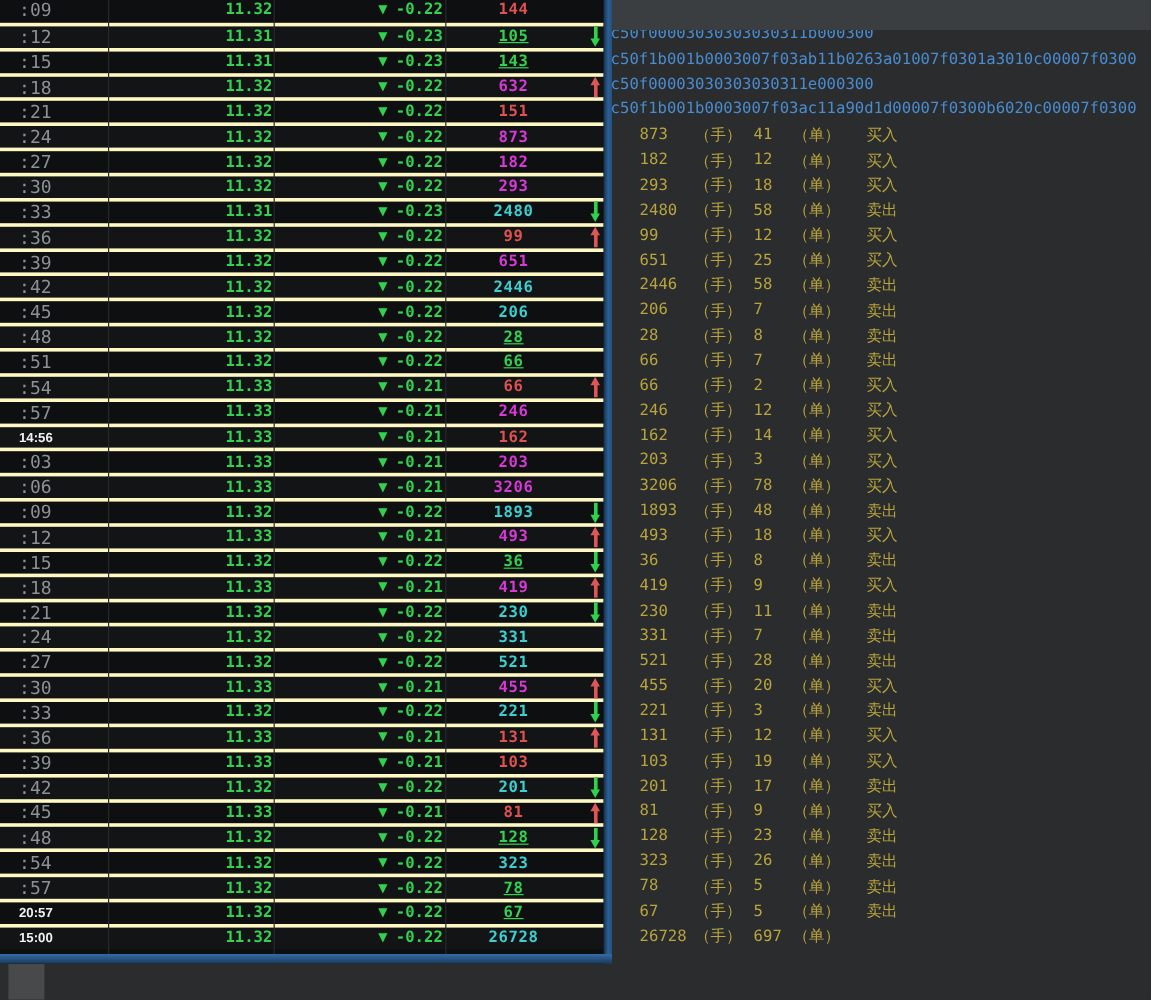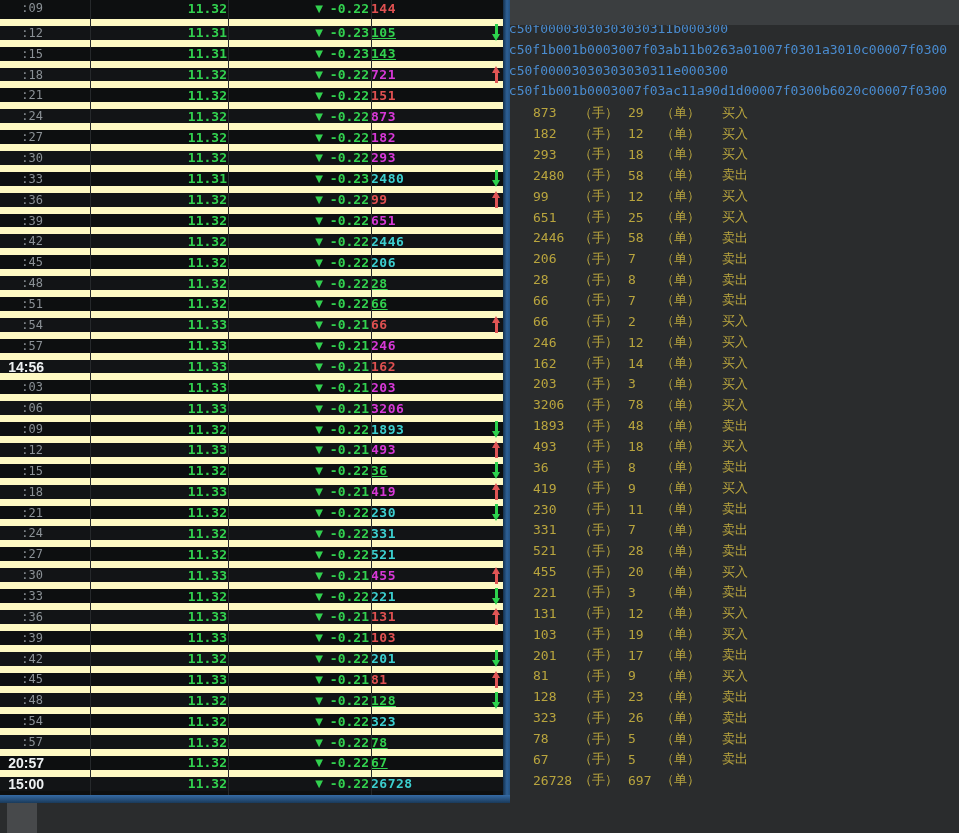--- a/index.html
+++ b/index.html
@@ -29,36 +29,36 @@
 
   
   .tick-window { position:absolute; left:0; top:0; width:510px; height:803px;
                  background:#0d0f10; z-index:5; }
   .win-border-right { position:absolute; left:503px; top:0; width:7px; height:803px;
                       background:linear-gradient(to right,#14304c,#2e6095 55%,#23507e); }
   .win-border-bottom { position:absolute; left:0; top:795px; width:510px; height:8px;
                        background:linear-gradient(to bottom,#356ba6,#1a3a5a); }
   #left-rows { position:absolute; left:0; top:-2px; width:503px; }
   .trow { display:flex; align-items:center; height:20.87px;
-          border-top:7px solid #fef9c3; }
+          border-top:3px solid #fef9c3; }
   .trow:nth-child(even) { background:#121416; }
   .trow:first-child { border-top:none; }
   .vsep { position:absolute; top:0; width:1px; height:795px; background:#26292b; z-index:6; }
 
   .c-time  { width:90px;  text-align:right; padding-right:47px;
-             font-size:12px; color:#8b9196; }
+             font-size:15px; color:#8b9196; }
   .c-time.bold { font-family:"Liberation Sans", sans-serif; font-weight:bold;
-                 font-size:14px; color:#eef1f2; padding-right:46px; }
+                 font-size:11px; color:#eef1f2; padding-right:46px; }
   .c-price { width:138px; text-align:right; padding-right:1px;
              font-size:13px; font-weight:bold; color:#32d14f; }
   .c-chg   { width:143px; display:flex; justify-content:flex-end; align-items:center;
              padding-right:2px; font-size:13px; font-weight:bold; color:#32d14f; }
   .c-chg .tri { font-size:10px; margin-right:7px;
                 font-family:"DejaVu Sans", sans-serif; }
-  .c-vol   { width:115px; text-align:left; padding-right:1px;
+  .c-vol   { width:115px; text-align:center; padding-right:1px;
              font-size:13px; font-weight:bold; letter-spacing:0.5px; }
   .c-arr   { width:17px; display:flex; justify-content:flex-end; padding-right:2px; }
 
   .vol-red     { color:#e05151; }
   .vol-green   { color:#32d14f;text-decoration:underline; }
   .vol-magenta { color:#d738d7; }
   .vol-cyan    { color:#3ccfcf; }
 
   .arr { position:relative; width:9px; height:17px; display:inline-block; }
   .arr.up::before   { content:""; position:absolute; top:0; left:0;
@@ -71,21 +71,21 @@
                       border-top:7px solid #2dd24d; }
   .arr.down::after  { content:""; position:absolute; bottom:6px; left:3px;
                       width:3px; height:11px; background:#2dd24d; }
 </style>
 </head>
 <body>
 
 <div class="console-toolbar"></div>
 <div id="hex-lines"><div>0c50f00003030303030311b000300</div><div>0c50f1b001b0003007f03ab11b0263a01007f0301a3010c00007f0300</div><div>0c50f00003030303030311e000300</div><div>0c50f1b001b0003007f03ac11a90d1d00007f0300b6020c00007f0300</div></div>
 <div id="trade-rows">
-    <div class="crow"><span class="cv">873</span><span class="ch">（手）</span><span class="cc">29</span><span class="cu">（单）</span><span class="cd">买入</span></div>
+    <div class="crow"><span class="cv">873</span><span class="ch">（手）</span><span class="cc">41</span><span class="cu">（单）</span><span class="cd">买入</span></div>
     <div class="crow"><span class="cv">182</span><span class="ch">（手）</span><span class="cc">12</span><span class="cu">（单）</span><span class="cd">买入</span></div>
     <div class="crow"><span class="cv">293</span><span class="ch">（手）</span><span class="cc">18</span><span class="cu">（单）</span><span class="cd">买入</span></div>
     <div class="crow"><span class="cv">2480</span><span class="ch">（手）</span><span class="cc">58</span><span class="cu">（单）</span><span class="cd">卖出</span></div>
     <div class="crow"><span class="cv">99</span><span class="ch">（手）</span><span class="cc">12</span><span class="cu">（单）</span><span class="cd">买入</span></div>
     <div class="crow"><span class="cv">651</span><span class="ch">（手）</span><span class="cc">25</span><span class="cu">（单）</span><span class="cd">买入</span></div>
     <div class="crow"><span class="cv">2446</span><span class="ch">（手）</span><span class="cc">58</span><span class="cu">（单）</span><span class="cd">卖出</span></div>
     <div class="crow"><span class="cv">206</span><span class="ch">（手）</span><span class="cc">7</span><span class="cu">（单）</span><span class="cd">卖出</span></div>
     <div class="crow"><span class="cv">28</span><span class="ch">（手）</span><span class="cc">8</span><span class="cu">（单）</span><span class="cd">卖出</span></div>
     <div class="crow"><span class="cv">66</span><span class="ch">（手）</span><span class="cc">7</span><span class="cu">（单）</span><span class="cd">卖出</span></div>
     <div class="crow"><span class="cv">66</span><span class="ch">（手）</span><span class="cc">2</span><span class="cu">（单）</span><span class="cd">买入</span></div>
@@ -152,21 +152,21 @@
         <span class="c-vol vol-green">143</span>
         <span class="c-arr"></span>
       </div>
       <div class="trow">
         <span class="c-time">:18</span>
         <span class="c-price">11.32</span>
         <span class="c-chg">
           <span class="tri">▼</span>
           <span>-0.22</span>
         </span>
-        <span class="c-vol vol-magenta">721</span>
+        <span class="c-vol vol-magenta">632</span>
         <span class="c-arr">
           <span class="arr up"></span>
         </span>
       </div>
       <div class="trow">
         <span class="c-time">:21</span>
         <span class="c-price">11.32</span>
         <span class="c-chg">
           <span class="tri">▼</span>
           <span>-0.22</span>

